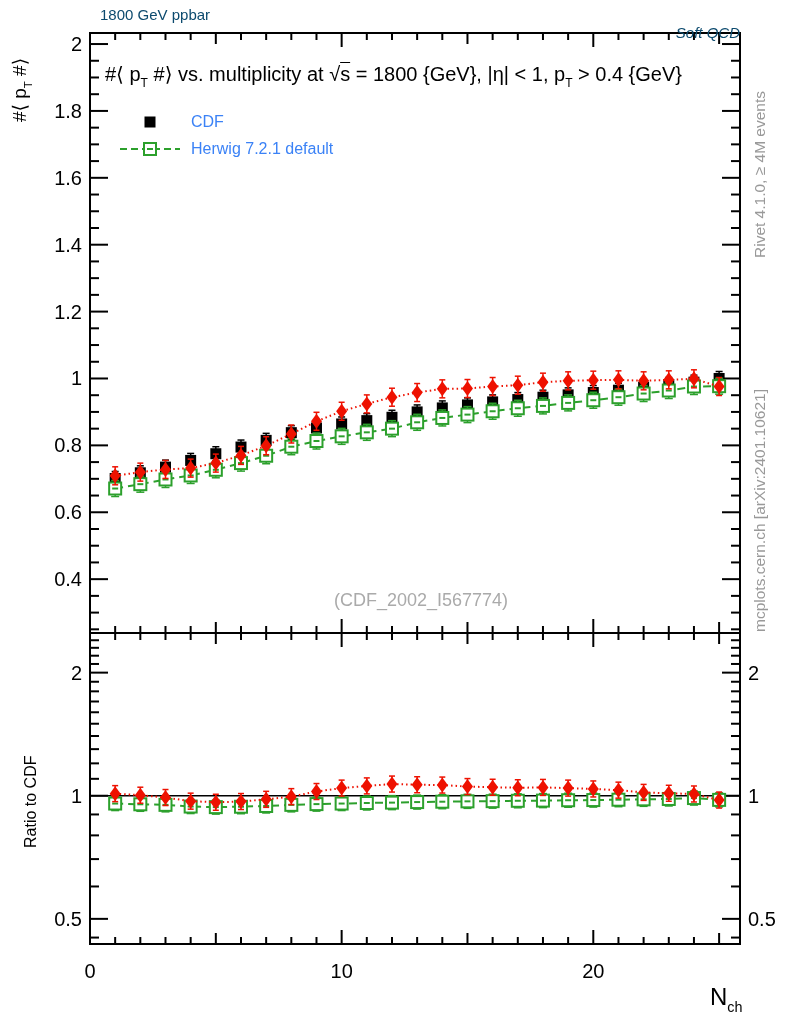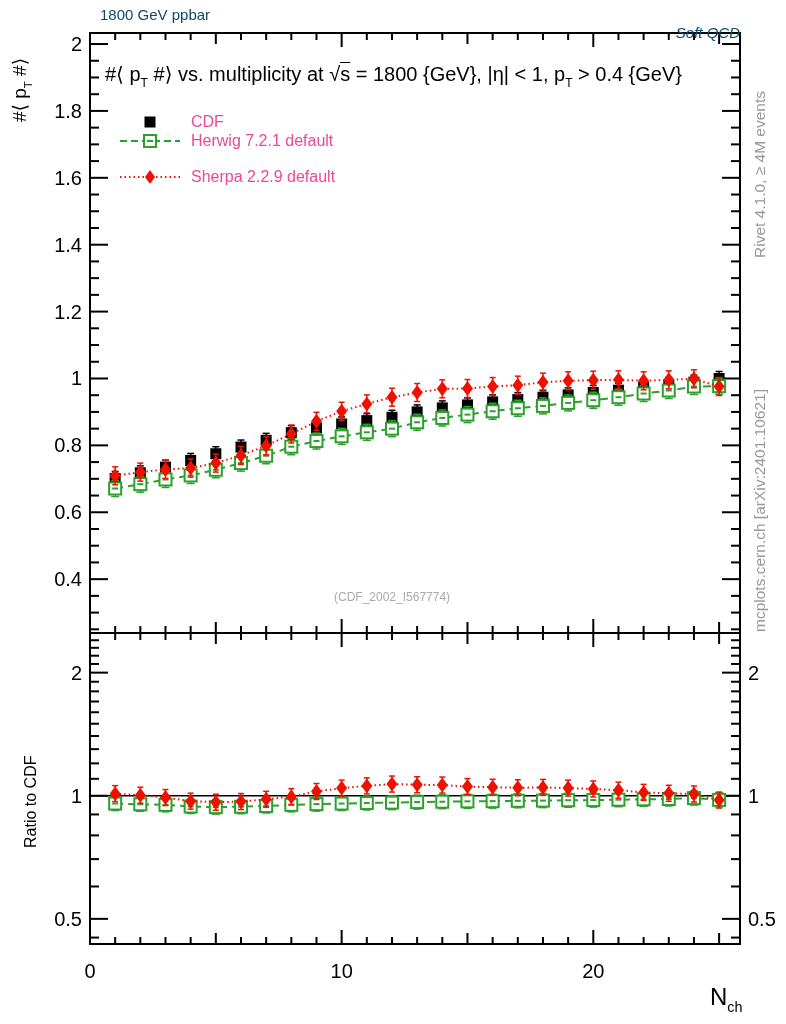--- a/index.html
+++ b/index.html
@@ -6,23 +6,23 @@
   .canvas{position:relative;width:786px;height:1024px;background:#fff;overflow:hidden;
           font-family:"Liberation Sans","DejaVu Sans",sans-serif;color:#000;}
   .abs{position:absolute;white-space:nowrap;}
   .rot{position:absolute;white-space:nowrap;transform:rotate(-90deg);transform-origin:0 0;}
   .hdr{font-size:15px;color:#0c4a6e;}
   .title-clip{position:absolute;left:91px;top:62px;width:654px;height:30px;overflow:hidden;}
   .title-in{position:absolute;left:14px;top:0;font-size:20px;white-space:nowrap;}
   .seg-sub{font-size:0.6em;vertical-align:-0.5em;}
   .seg-ovl{text-decoration:overline;}
   .legend-row{position:absolute;left:118px;height:26px;display:flex;align-items:center;}
-  .legend-label{font-size:16px;margin-left:9px;color:#ec4899;}
+  .legend-label{font-size:16px;margin-left:9px;color:#3b82f6;}
   .muted{color:#999;}
-  .wm{color:#aaa;font-size:12px;}
+  .wm{color:#aaa;font-size:18px;}
   svg text{font-family:"Liberation Sans","DejaVu Sans",sans-serif;}
 </style>
 </head>
 <body>
 
 <div class="canvas">
 
   <svg id="plot-svg" width="786" height="1024" class="abs" style="left:0;top:0">
       <defs>
         <clipPath id="clip-main">
@@ -855,35 +855,28 @@
   <div class="title-clip">
     <div class="title-in"><span>#⟨ p</span><span class="seg-sub">T</span><span> #⟩ vs. multiplicity at </span><span>√</span><span class="seg-ovl">s</span><span> = 1800 {GeV}, |η| &lt; 1, p</span><span class="seg-sub">T</span><span> &gt; 0.4 {GeV}</span></div>
   </div>
 
   <div class="legend-row" style="top:109px;">
     <svg width="64" height="18">
       <rect x="26.5" y="3.5" width="11" height="11" fill="#000"></rect>
     </svg>
     <span class="legend-label">CDF</span>
   </div>
-  <div class="legend-row" style="top:128px;justify-content:flex-end;">
+  <div class="legend-row" style="top:136px;justify-content:flex-end;">
     <svg width="64" height="18">
       <line x1="2" y1="9" x2="62" y2="9" stroke="#2ca02c" stroke-width="2" stroke-dasharray="7,4"></line>
       <rect x="26" y="3" width="12" height="12" fill="#fff" stroke="#2ca02c" stroke-width="2"></rect>
       <line x1="29" y1="9" x2="35" y2="9" stroke="#2ca02c" stroke-width="2"></line>
     </svg>
     <span class="legend-label">Herwig 7.2.1 default</span>
   </div>
-  <div class="legend-row" style="top:164px;">
-    <svg width="64" height="18">
-      <line x1="2" y1="9" x2="62" y2="9" stroke="#ee1100" stroke-width="2" stroke-dasharray="1.5,3"></line>
-      <path d="M32,2 L37,9 L32,16 L27,9 Z" fill="#ee1100"></path>
-    </svg>
-    <span class="legend-label">Sherpa 2.2.9 default</span>
-  </div>
 
   <div class="rot" style="left:8px;top:122px;font-size:19px;"><span>#⟨ p</span><span class="seg-sub">T</span><span> #⟩</span></div>
   <div class="rot" style="left:22px;top:848px;font-size:16px;">Ratio to CDF</div>
 
   <div class="rot muted" style="left:751px;top:258px;font-size:15.5px;">Rivet 4.1.0, ≥ 4M events</div>
   <div class="rot muted" style="left:751px;top:632px;font-size:15.5px;">mcplots.cern.ch [arXiv:2401.10621]</div>
 
   <div class="abs wm" style="left:334px;top:590px;">(CDF_2002_I567774)</div>
 
   <div class="abs" style="left:710px;top:983px;font-size:24px;"><span>N</span><span class="seg-sub">ch</span></div>

